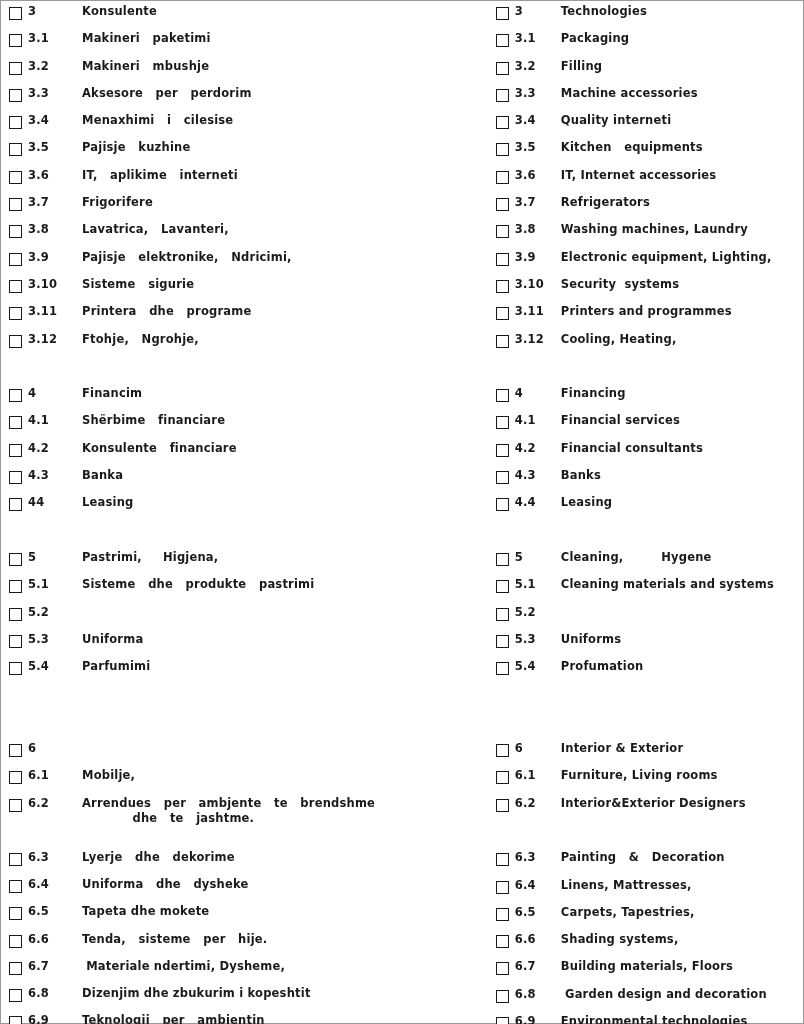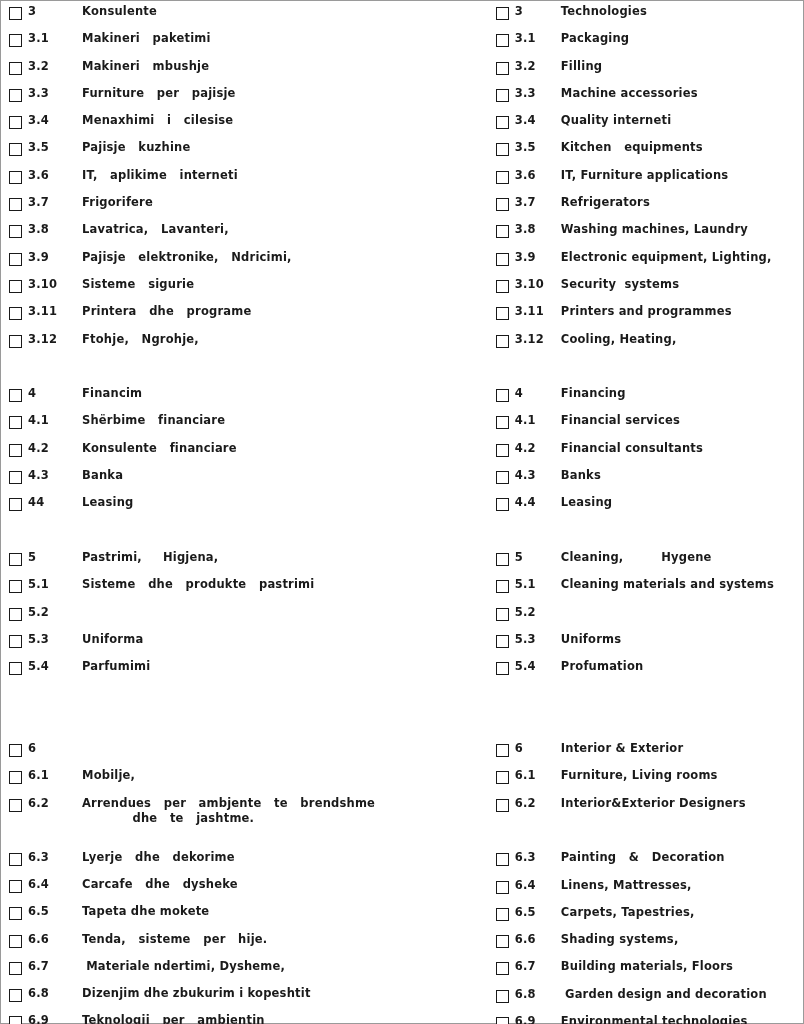--- a/index.html
+++ b/index.html
@@ -100,21 +100,21 @@
             <span class="txt">Makineri   paketimi</span>
           </div>
           <div class="row">
             <span class="cb"></span>
             <span class="num num-l">3.2</span>
             <span class="txt">Makineri   mbushje</span>
           </div>
           <div class="row">
             <span class="cb"></span>
             <span class="num num-l">3.3</span>
-            <span class="txt">Furniture   per   pajisje</span>
+            <span class="txt">Aksesore   per   perdorim</span>
           </div>
           <div class="row">
             <span class="cb"></span>
             <span class="num num-l">3.4</span>
             <span class="txt">Menaxhimi   i   cilesise</span>
           </div>
           <div class="row">
             <span class="cb"></span>
             <span class="num num-l">3.5</span>
             <span class="txt">Pajisje   kuzhine</span>
@@ -229,21 +229,21 @@
             dhe   te   jashtme.</span>
           </div>
           <div class="row">
             <span class="cb"></span>
             <span class="num num-l">6.3</span>
             <span class="txt">Lyerje   dhe   dekorime</span>
           </div>
           <div class="row">
             <span class="cb"></span>
             <span class="num num-l">6.4</span>
-            <span class="txt">Carcafe   dhe   dysheke</span>
+            <span class="txt">Uniforma   dhe   dysheke</span>
           </div>
           <div class="row">
             <span class="cb"></span>
             <span class="num num-l">6.5</span>
             <span class="txt">Tapeta dhe mokete</span>
           </div>
           <div class="row">
             <span class="cb"></span>
             <span class="num num-l">6.6</span>
             <span class="txt">Tenda,   sisteme   per   hije.</span>
@@ -293,21 +293,21 @@
             <span class="txt">Quality interneti</span>
           </div>
           <div class="row">
             <span class="cb"></span>
             <span class="num num-r">3.5</span>
             <span class="txt">Kitchen   equipments</span>
           </div>
           <div class="row">
             <span class="cb"></span>
             <span class="num num-r">3.6</span>
-            <span class="txt">IT, Furniture applications</span>
+            <span class="txt">IT, Internet accessories</span>
           </div>
           <div class="row">
             <span class="cb"></span>
             <span class="num num-r">3.7</span>
             <span class="txt">Refrigerators</span>
           </div>
           <div class="row">
             <span class="cb"></span>
             <span class="num num-r">3.8</span>
             <span class="txt">Washing machines, Laundry</span>

